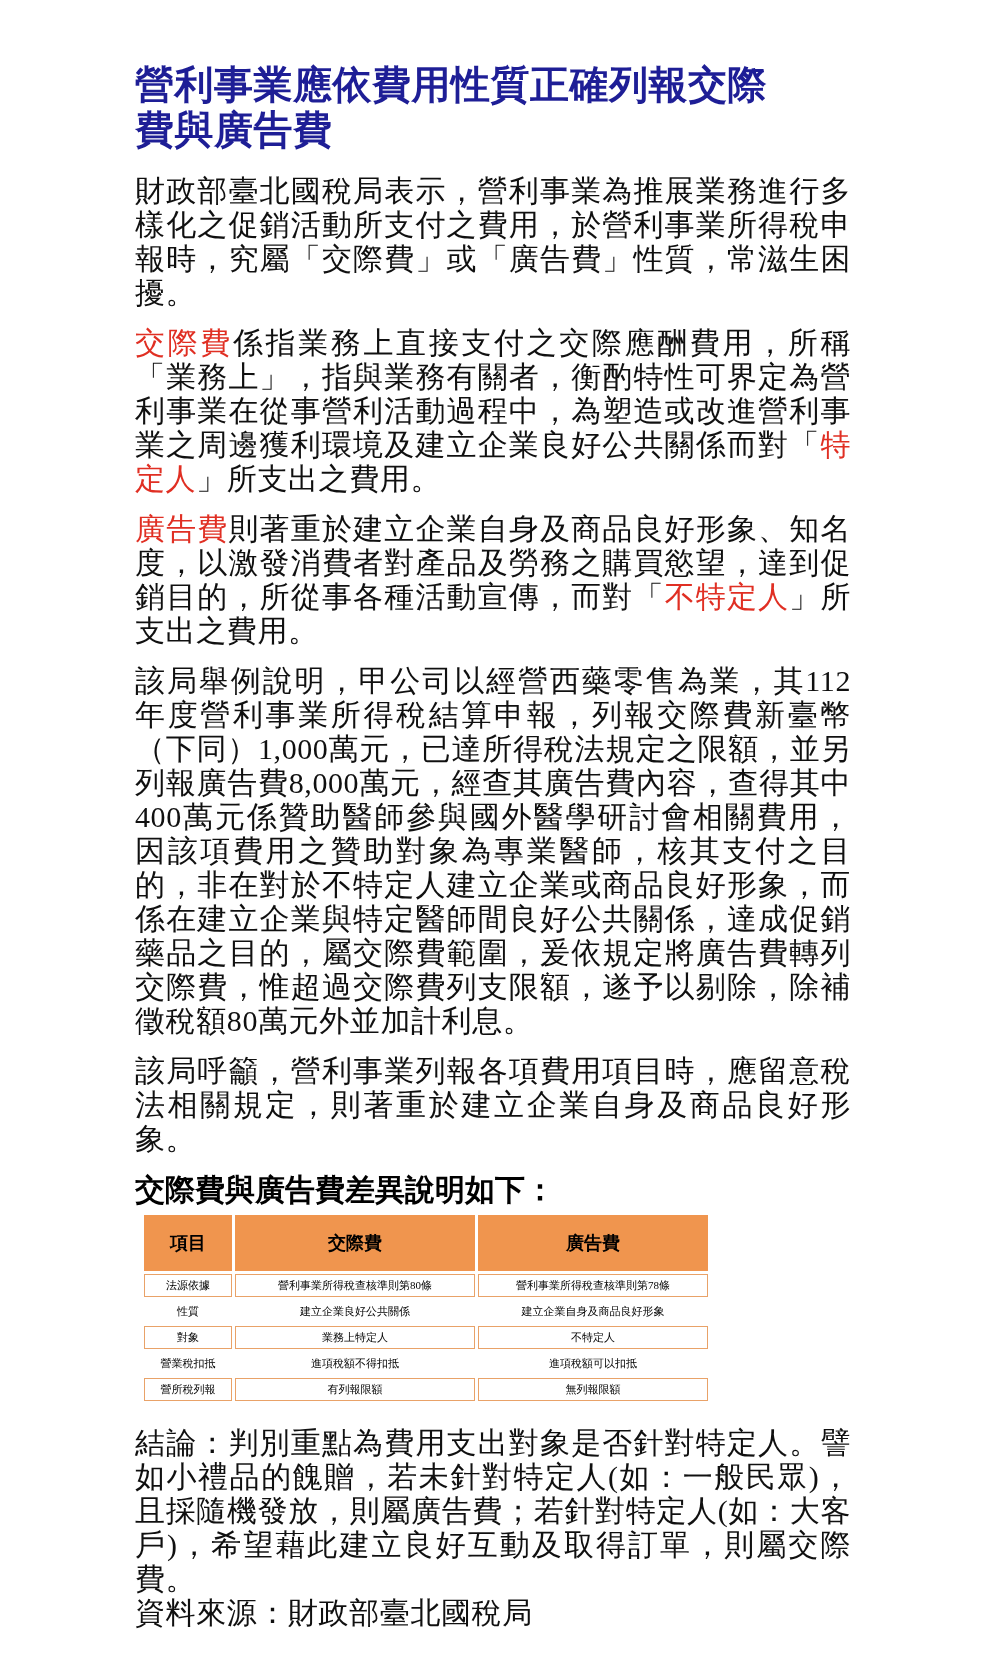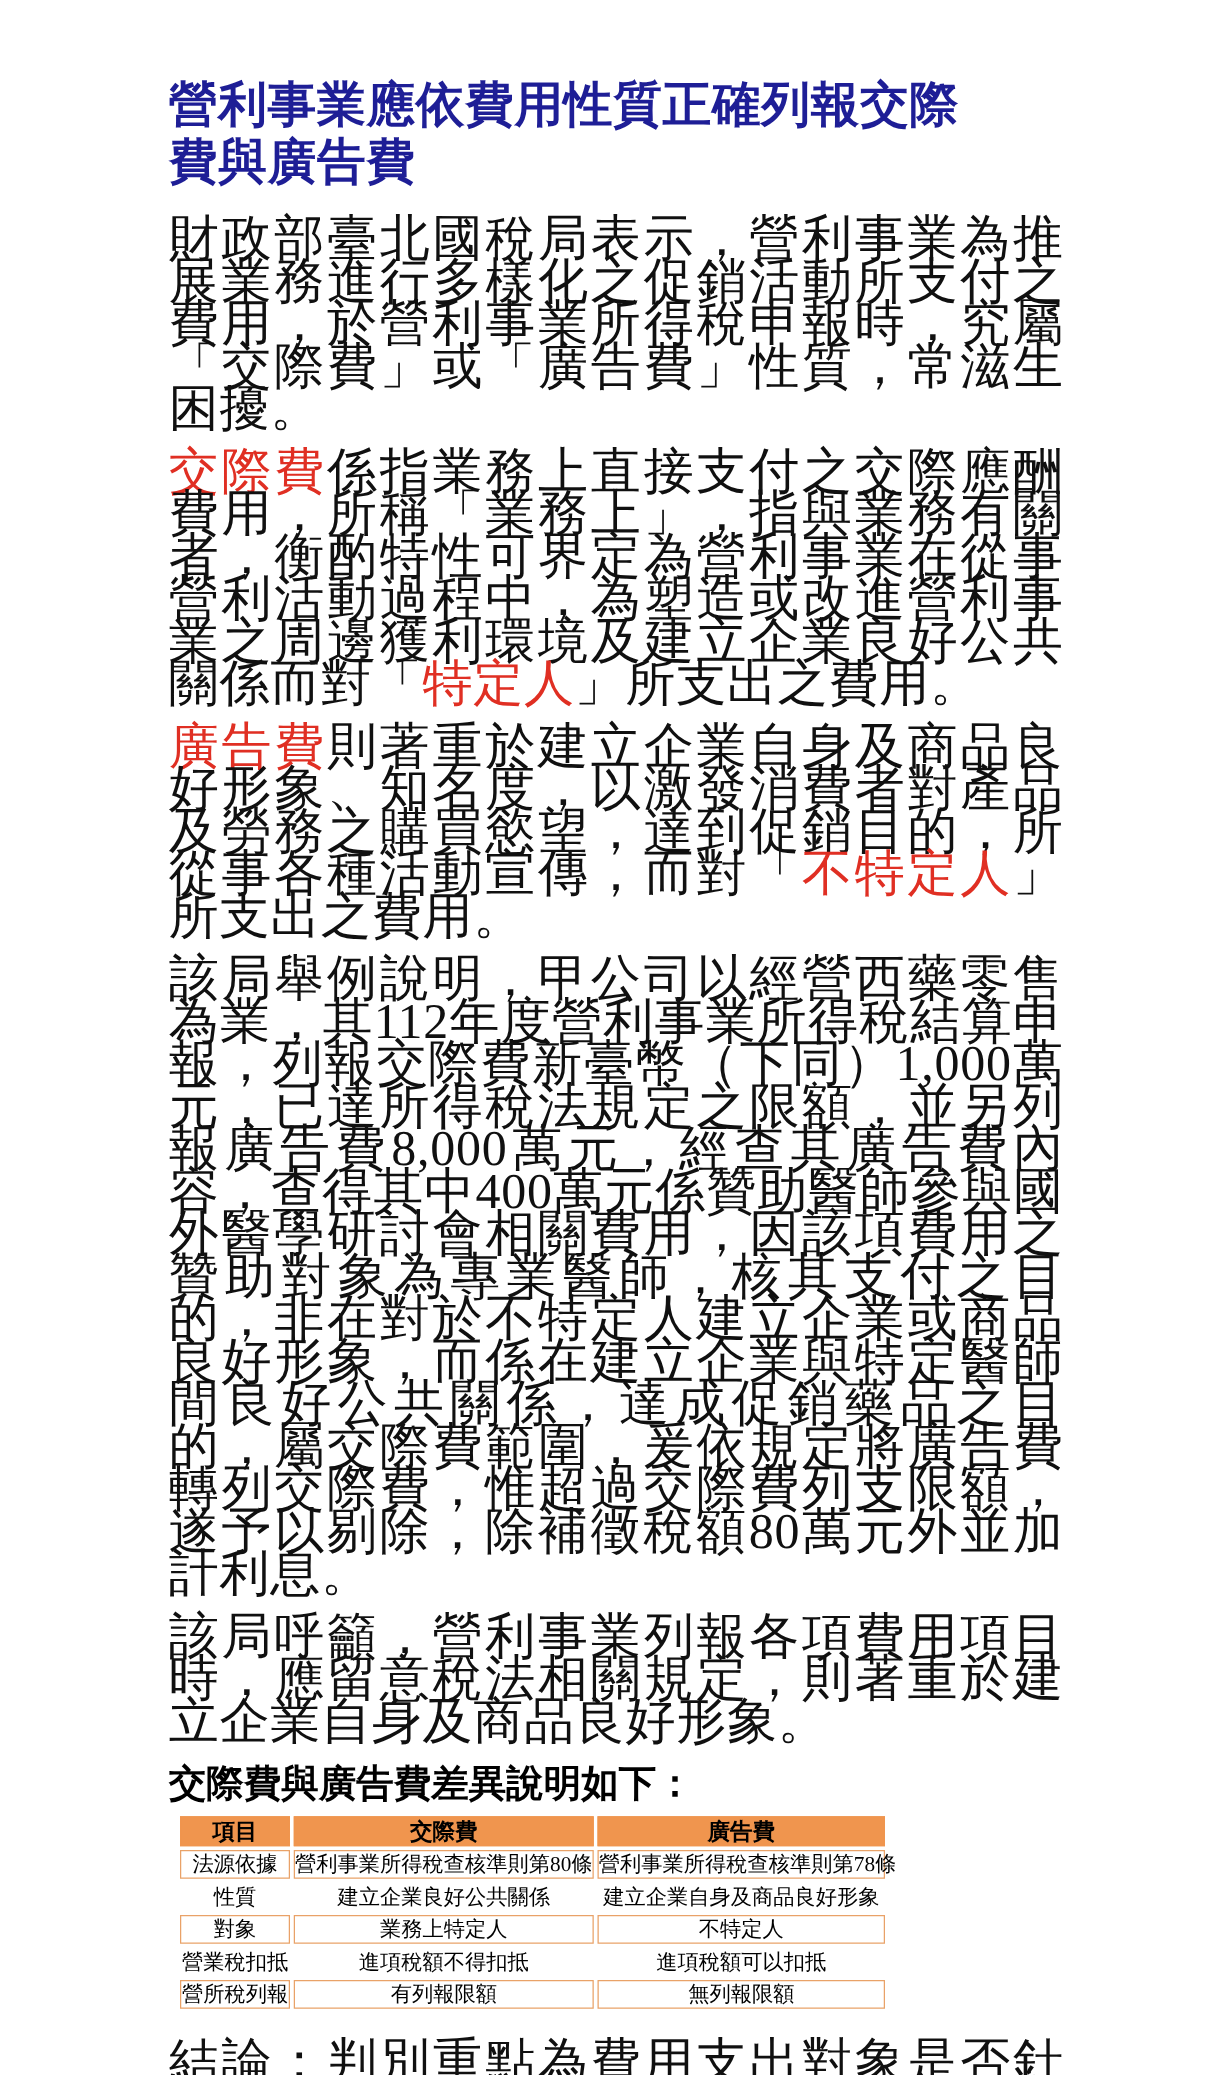--- a/index.html
+++ b/index.html
@@ -29,21 +29,21 @@
     font-family: "Liberation Sans", sans-serif;
     font-weight: 800;
     font-size: 39px;
     line-height: 45px;
     letter-spacing: 0.5px;
     color: var(--title-navy);
     max-width: 700px;
     margin-bottom: 22px;
   }
   p.body-para {
-    font-size: 40px;
+    font-size: 30px;
     line-height: 34px;
     letter-spacing: 0.6px;
     width: 716px;
     text-align: justify;
     margin-bottom: 16px;
     color: var(--text-black);
   }
   .red { color: var(--highlight-red); }
   h2.table-caption {
     font-family: "Liberation Sans", sans-serif;
@@ -65,26 +65,26 @@
   table.cmp-table col.c1 { width: 88px; }
   table.cmp-table col.c2 { width: 240px; }
   table.cmp-table col.c3 { width: 230px; }
   table.cmp-table th {
     background: var(--table-header-orange);
     border: 1px solid var(--table-header-orange);
     font-size: 18px;
     font-weight: bold;
     line-height: 22px;
     text-align: center;
-    padding: 0;
+    padding: 16px;
     white-space: nowrap;
     color: #000000;
   }
   table.cmp-table td {
-    font-size: 17px;
+    font-size: 11px;
     line-height: 21px;
     text-align: center;
     padding: 0;
     white-space: nowrap;
     color: #000000;
   }
   tr.boxed td { border: 1px solid var(--table-border-orange); }
   tr.open td  { border: 1px solid transparent; }
   p.conclusion { margin-top: 22px; margin-bottom: 0; }
   p.source-line {

